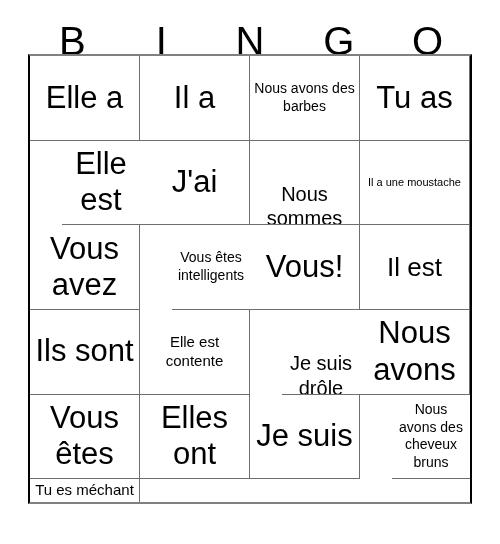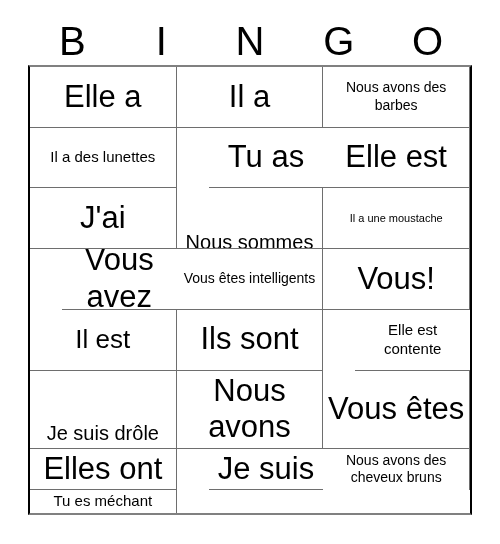--- a/index.html
+++ b/index.html
@@ -38,25 +38,25 @@
     font-weight: 400;
     line-height: 1;
     color: #000000;
     letter-spacing: 0;
   }
 
   
   #grid {
     position: absolute;
     left: 28px;
-    top: 65px;
+    top: 54px;
     width: 444px;
     height: 450px;
     display: grid;
-    grid-template-columns: repeat(3, 1fr);
+    grid-template-columns: repeat(4, 1fr);
     grid-template-rows: repeat(5, 1fr);
     border-top: 2px solid #808080;
     border-left: 2px solid #000000;
     border-right: 2px solid #000000;
     border-bottom: 2px solid #808080;
     background: #ffffff;
   }
 
   .cell {
     border-right: 1px solid #6e6e6e;
@@ -105,23 +105,20 @@
 
   <div id="grid">
     <div class="cell size-xl">
         <span class="cell-text">Elle a</span>
       </div>
     <div class="cell size-xl">
         <span class="cell-text">Il a</span>
       </div>
     <div class="cell size-xs">
         <span class="cell-text">Nous avons des barbes</span>
-      </div>
-    <div class="cell size-sm">
-        <span class="cell-text">Il a des lunettes</span>
       </div>
     <div class="cell size-xl">
         <span class="cell-text">Tu as</span>
       </div>
 
     <div class="cell size-xl">
         <span class="cell-text">Elle est</span>
       </div>
     <div class="cell size-xl">
         <span class="cell-text">J'ai</span>

